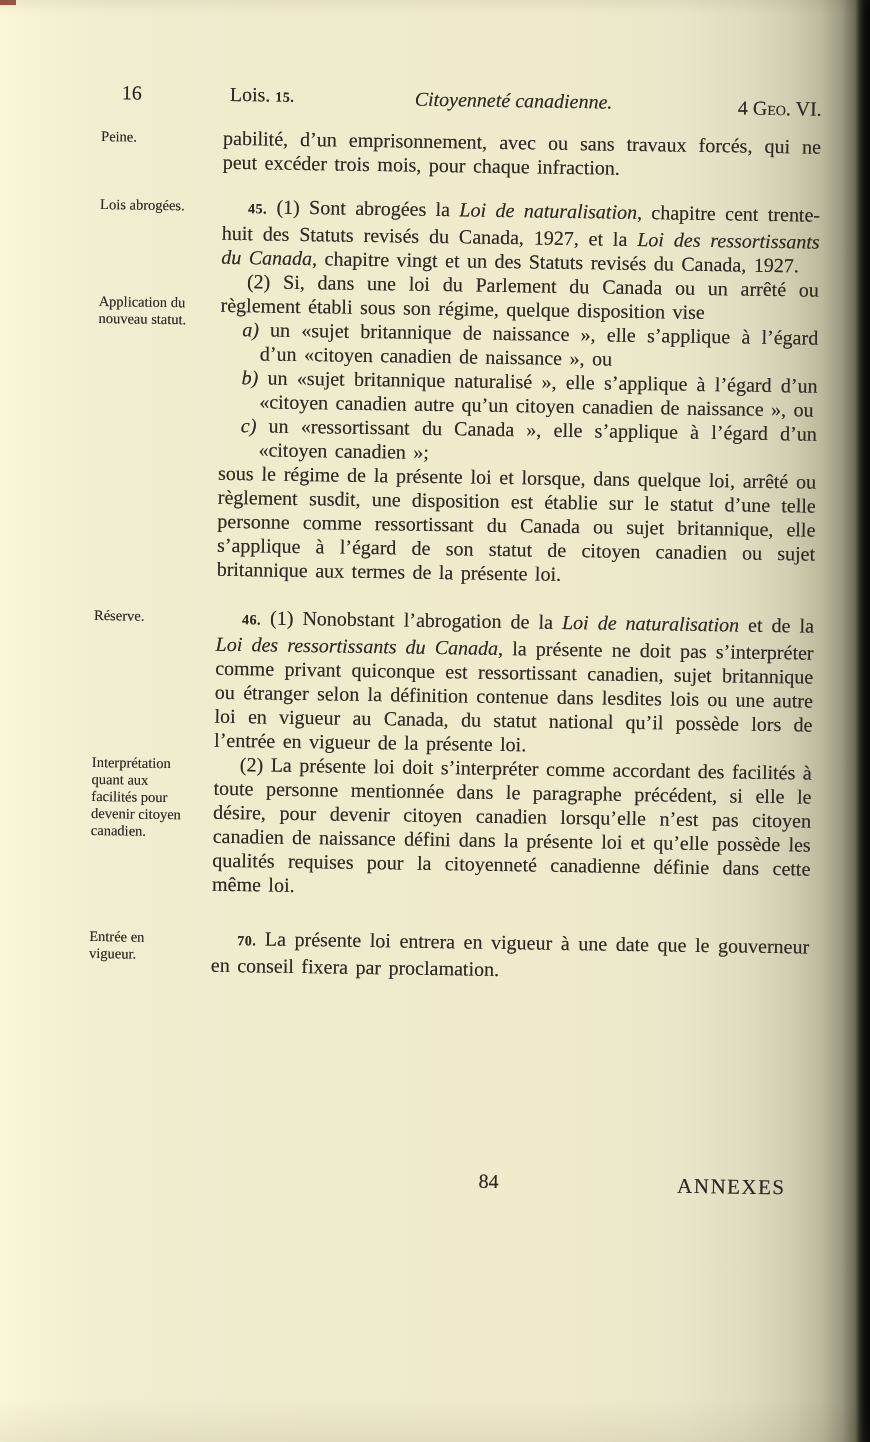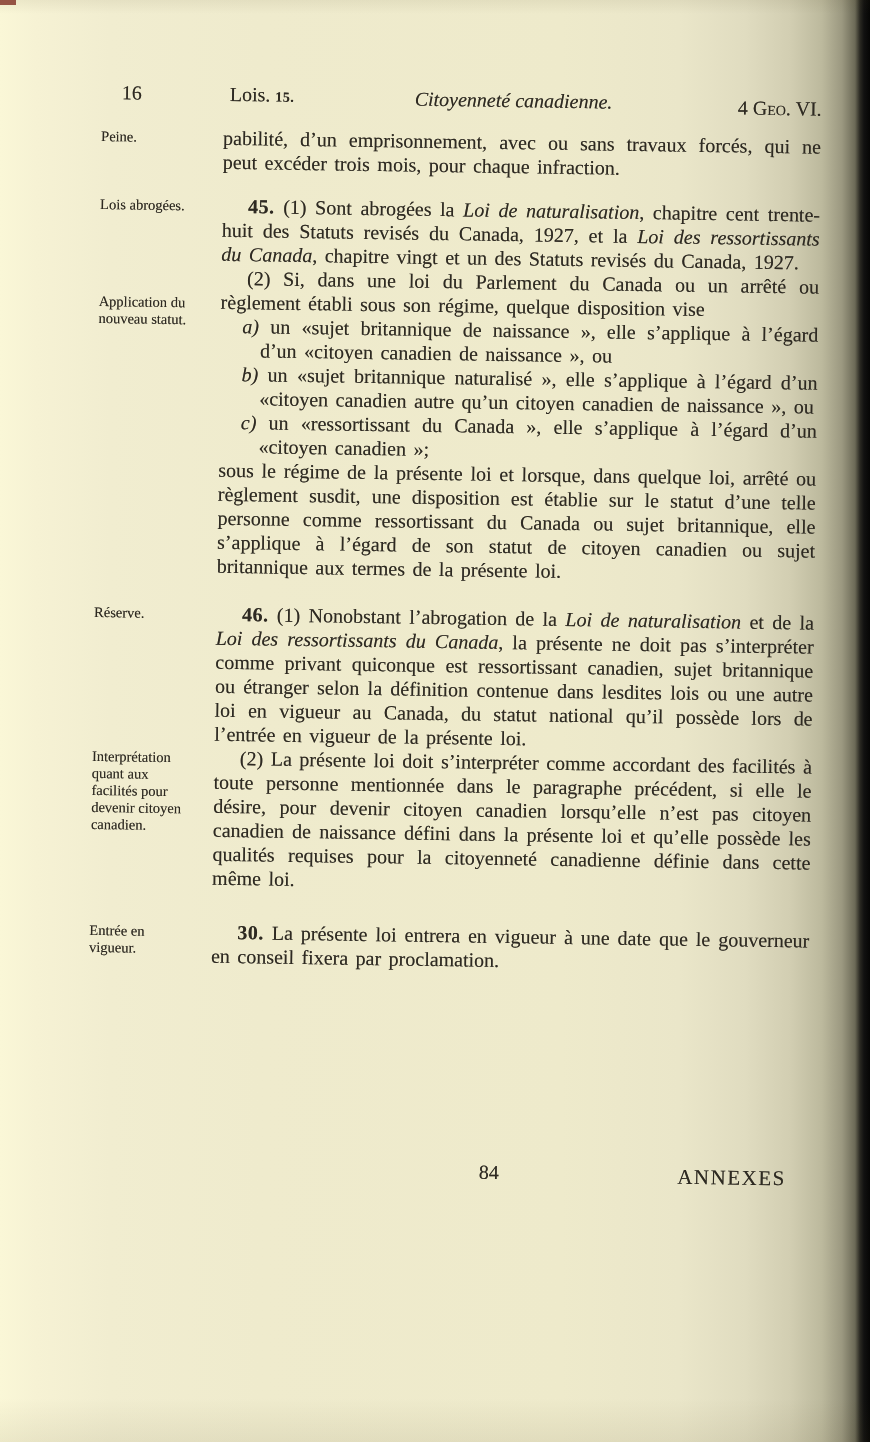--- a/index.html
+++ b/index.html
@@ -30,21 +30,21 @@
   .h-regnal{position:absolute;right:0;top:8px;}
   .sc{font-variant:small-caps;}
   
   .row{display:flex;align-items:flex-start;}
   .notes{flex:0 0 126px;width:126px;box-sizing:border-box;padding:4px 10px 0 4px;
          font-size:14.5px;line-height:17px;}
   .notes .txt{display:block;width:90px;}
   .bodycol{flex:1;font-size:20px;line-height:24px;text-align:justify;word-spacing:2.5px;}
   .para{margin:0;}
   .indent{text-indent:26px;}
-  .num{font-weight:bold;font-size:20px;letter-spacing:.5px;}
+  .num{font-weight:bold;font-size:14px;letter-spacing:.5px;}
   .it{font-style:italic;}
   .item{padding-left:40px;text-indent:-18px;}
   .item .lbl{font-style:italic;}
   .mt-s45{margin-top:20px;}
   .mt-s46{margin-top:24px;}
   .mt-s47{margin-top:30px;}
   
   .footer{position:relative;margin-left:126px;margin-top:188px;height:28px;
           font-size:20px;line-height:24px;}
   .f-pg{position:absolute;left:0;right:0;text-align:center;transform:translateX(-18px);}
@@ -104,21 +104,21 @@
     <div class="bodycol">
       <p class="para indent">(2) La présente loi doit s’interpréter comme accordant des facilités à toute personne mentionnée dans le paragraphe précédent, si elle le désire, pour devenir citoyen canadien lorsqu’elle n’est pas citoyen canadien de naissance défini dans la présente loi et qu’elle possède les qualités requises pour la citoyenneté canadienne définie dans cette même loi.</p>
     </div>
   </div>
 
   <div class="row mt-s47">
     <div class="notes">
         <span class="txt">Entrée en vigueur.</span>
       </div>
     <div class="bodycol">
-      <p class="para indent"><b class="num">30.</b><span> La présente loi entrera en vigueur à une date que le gouverneur en conseil fixera par proclamation.</span></p>
+      <p class="para indent"><b class="num">70.</b><span> La présente loi entrera en vigueur à une date que le gouverneur en conseil fixera par proclamation.</span></p>
     </div>
   </div>
 
   <div class="footer">
     <span class="f-pg">84</span>
     <span class="f-annexes">ANNEXES</span>
   </div>
 
 </div>
 

